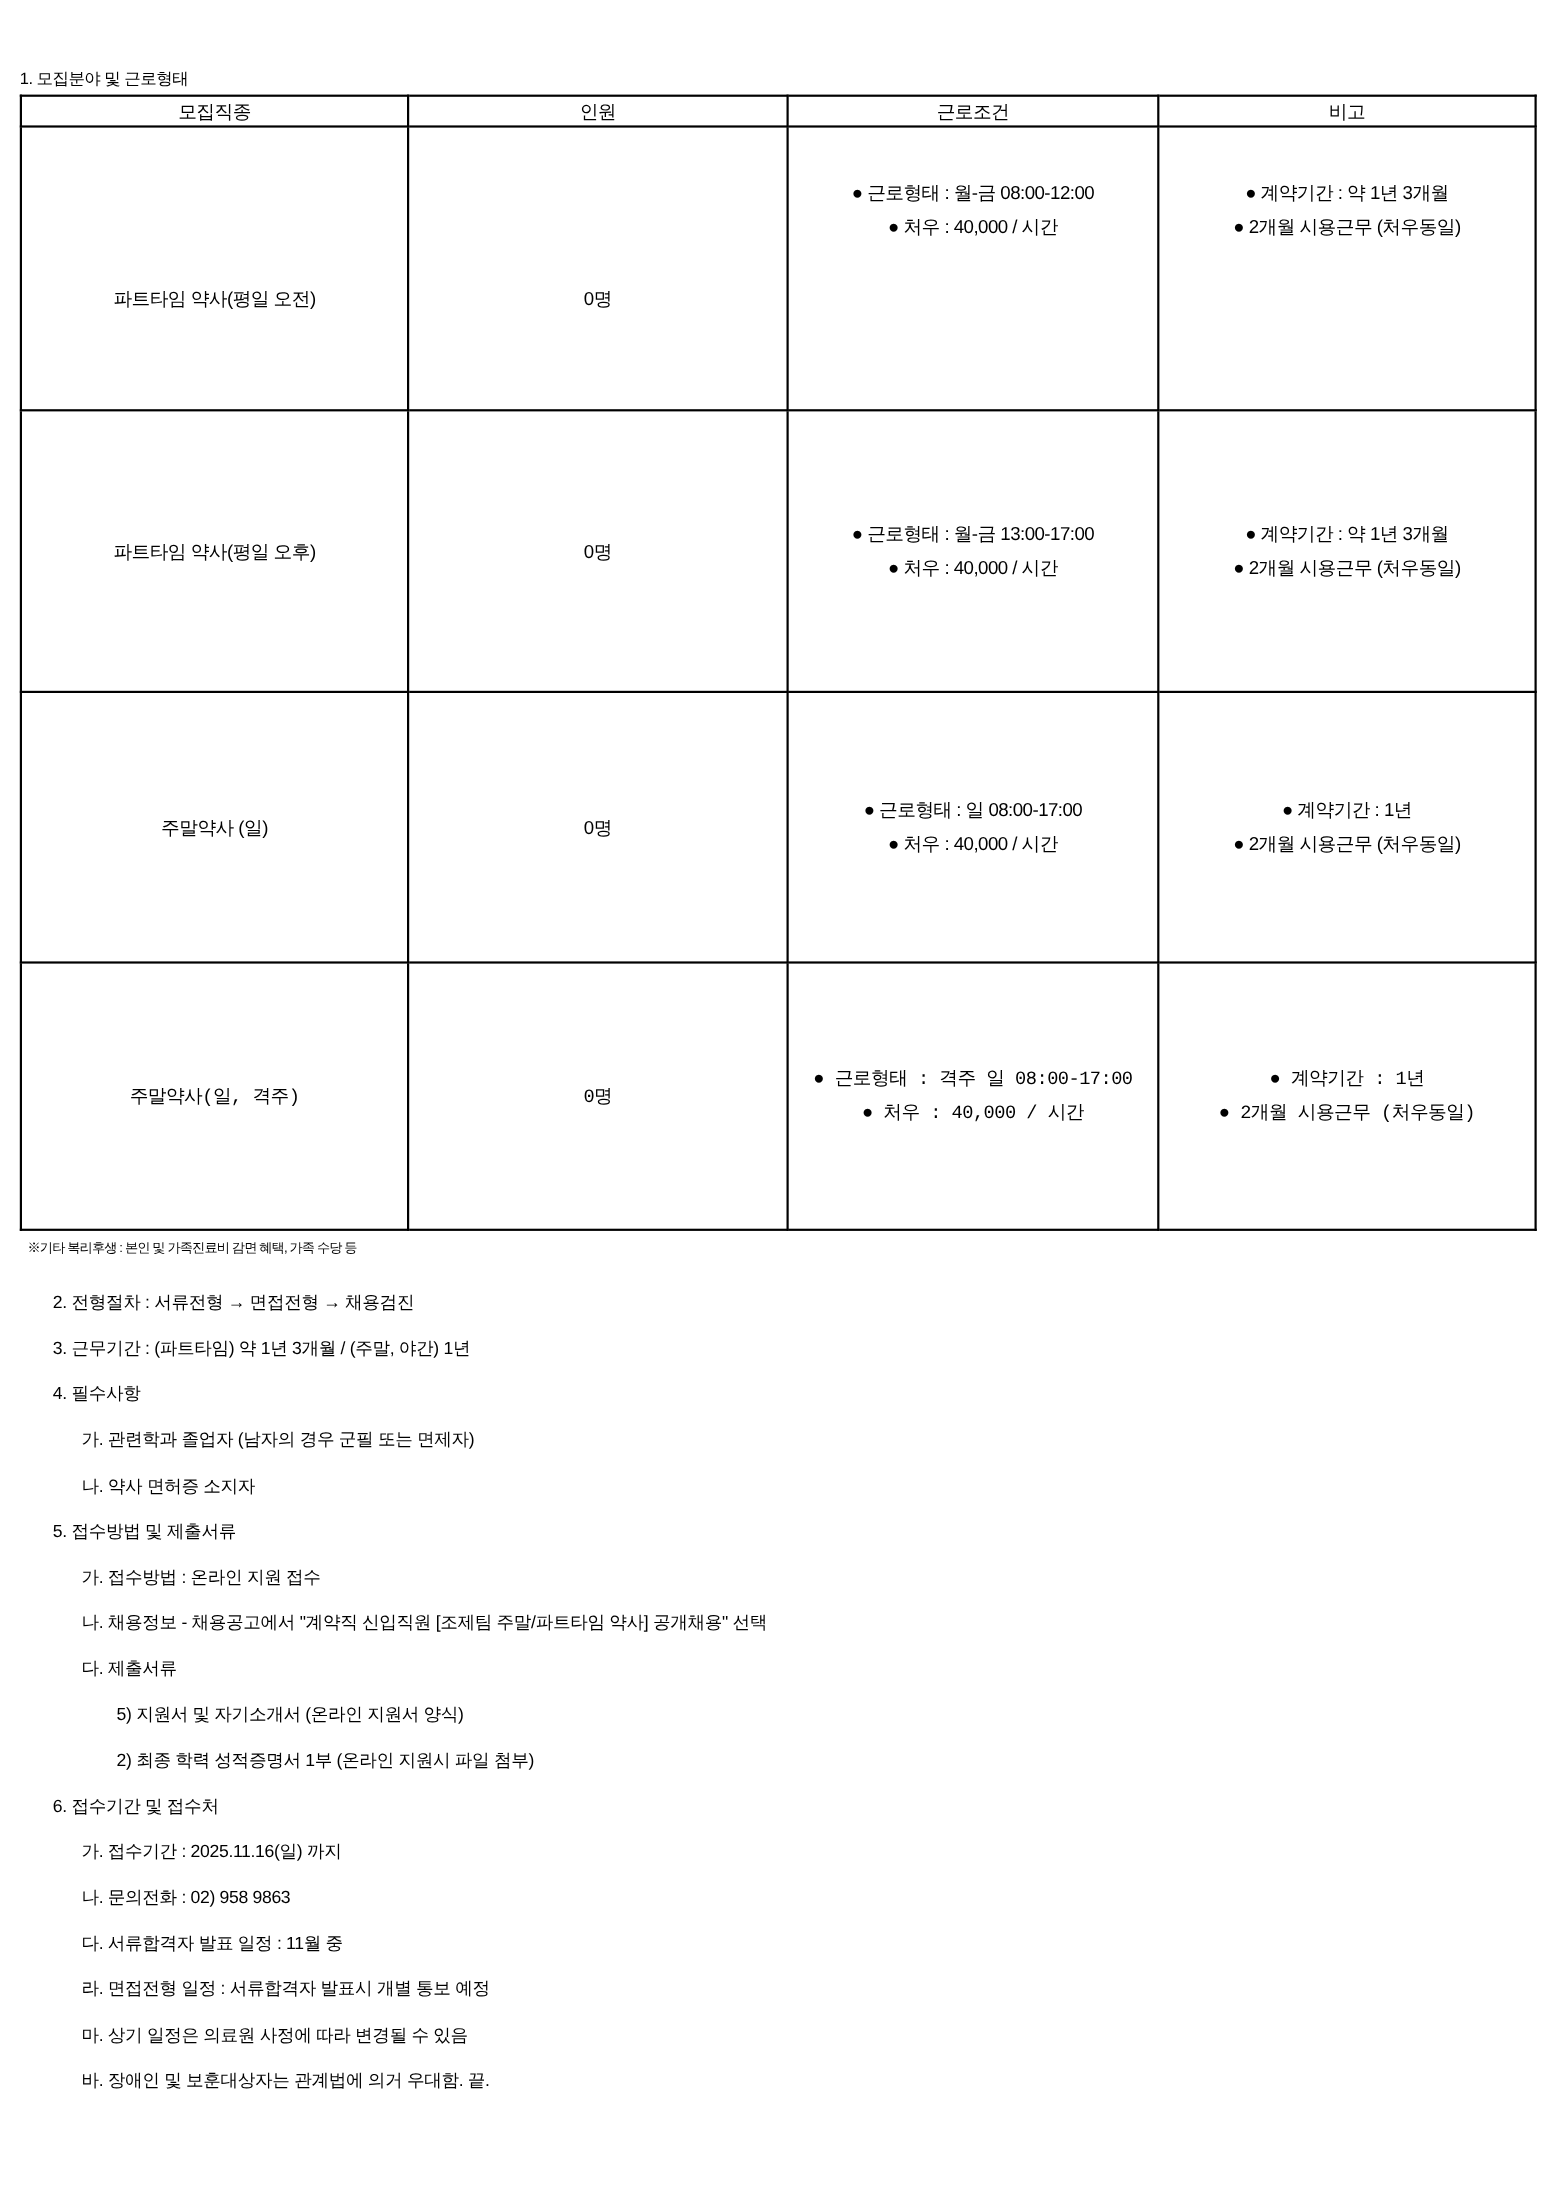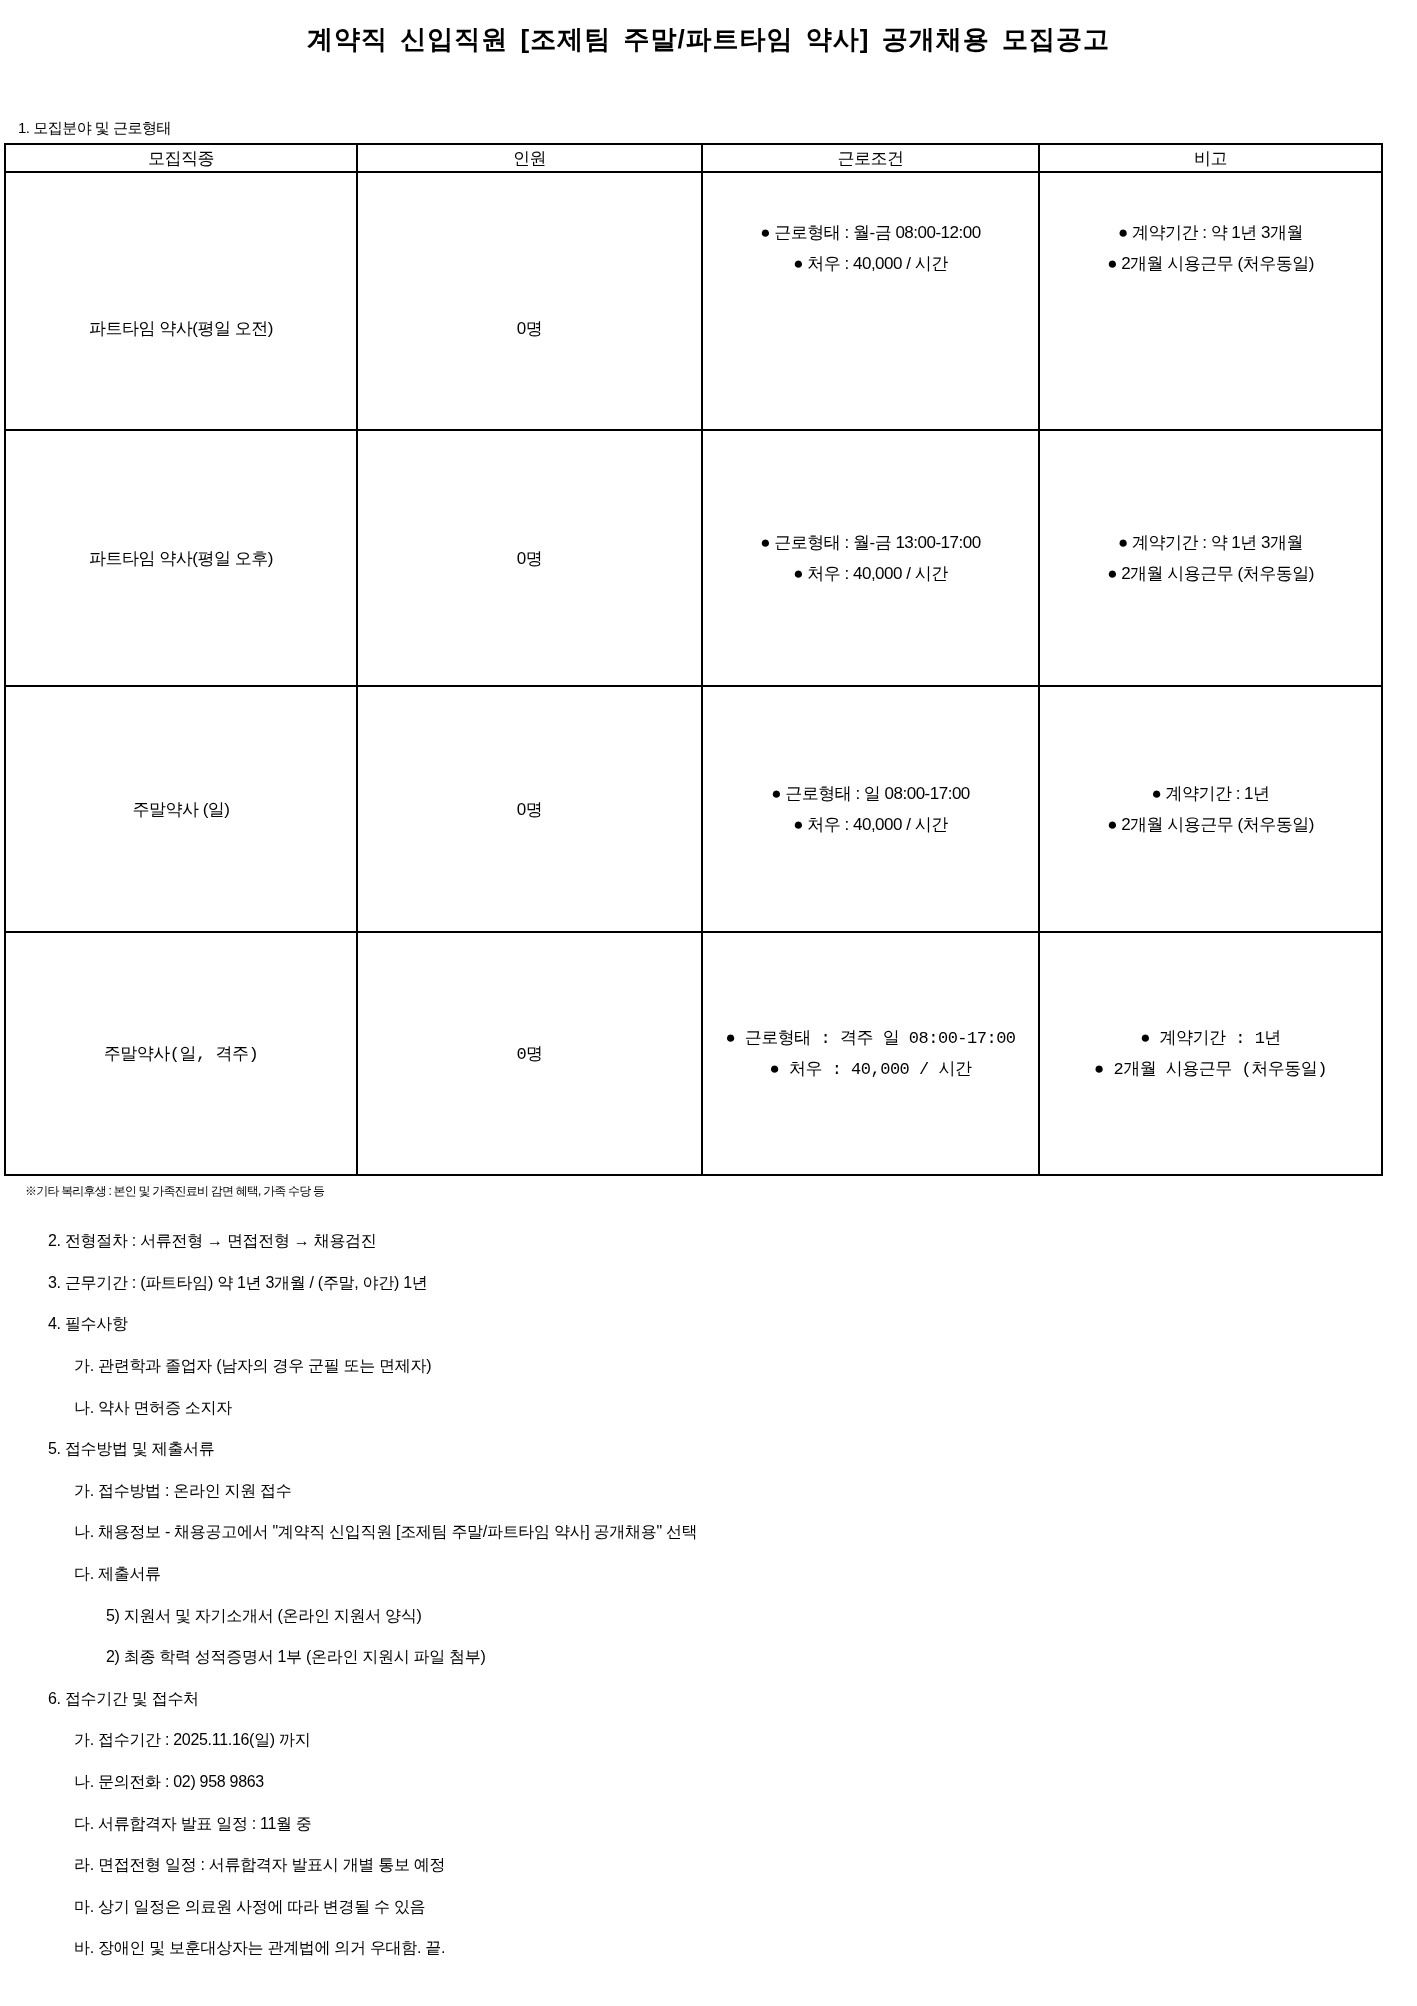--- a/index.html
+++ b/index.html
@@ -22,21 +22,21 @@
   }
   .section-heading {
     margin: 62px 0 5px 18px;
     font-size: 15px;
     letter-spacing: -0.5px;
   }
   table.recruit {
     border-collapse: collapse;
     table-layout: fixed;
     width: 1377px;
-    margin-left: 4px;
+    margin-left: 18px;
   }
   table.recruit th, table.recruit td {
     border: 2px solid #000000;
     padding: 0;
     text-align: center;
     vertical-align: middle;
     font-weight: normal;
     font-size: 17px;
     letter-spacing: -0.5px;
   }
@@ -65,21 +65,20 @@
   }
   .lv0 { padding-left: 20px; }
   .lv1 { padding-left: 46px; }
   .lv2 { padding-left: 78px; }
 </style>
 </head>
 <body>
 
 <div class="page">
 
-  <div class="doc-title">계약직 신입직원 [조제팀 주말/파트타임 약사] 공개채용 모집공고</div>
 
   <div class="section-heading">1. 모집분야 및 근로형태</div>
 
   <table class="recruit">
     <colgroup>
       <col style="width:352px">
         <col style="width:345px">
         <col style="width:337px">
         <col style="width:343px">
     </colgroup>

